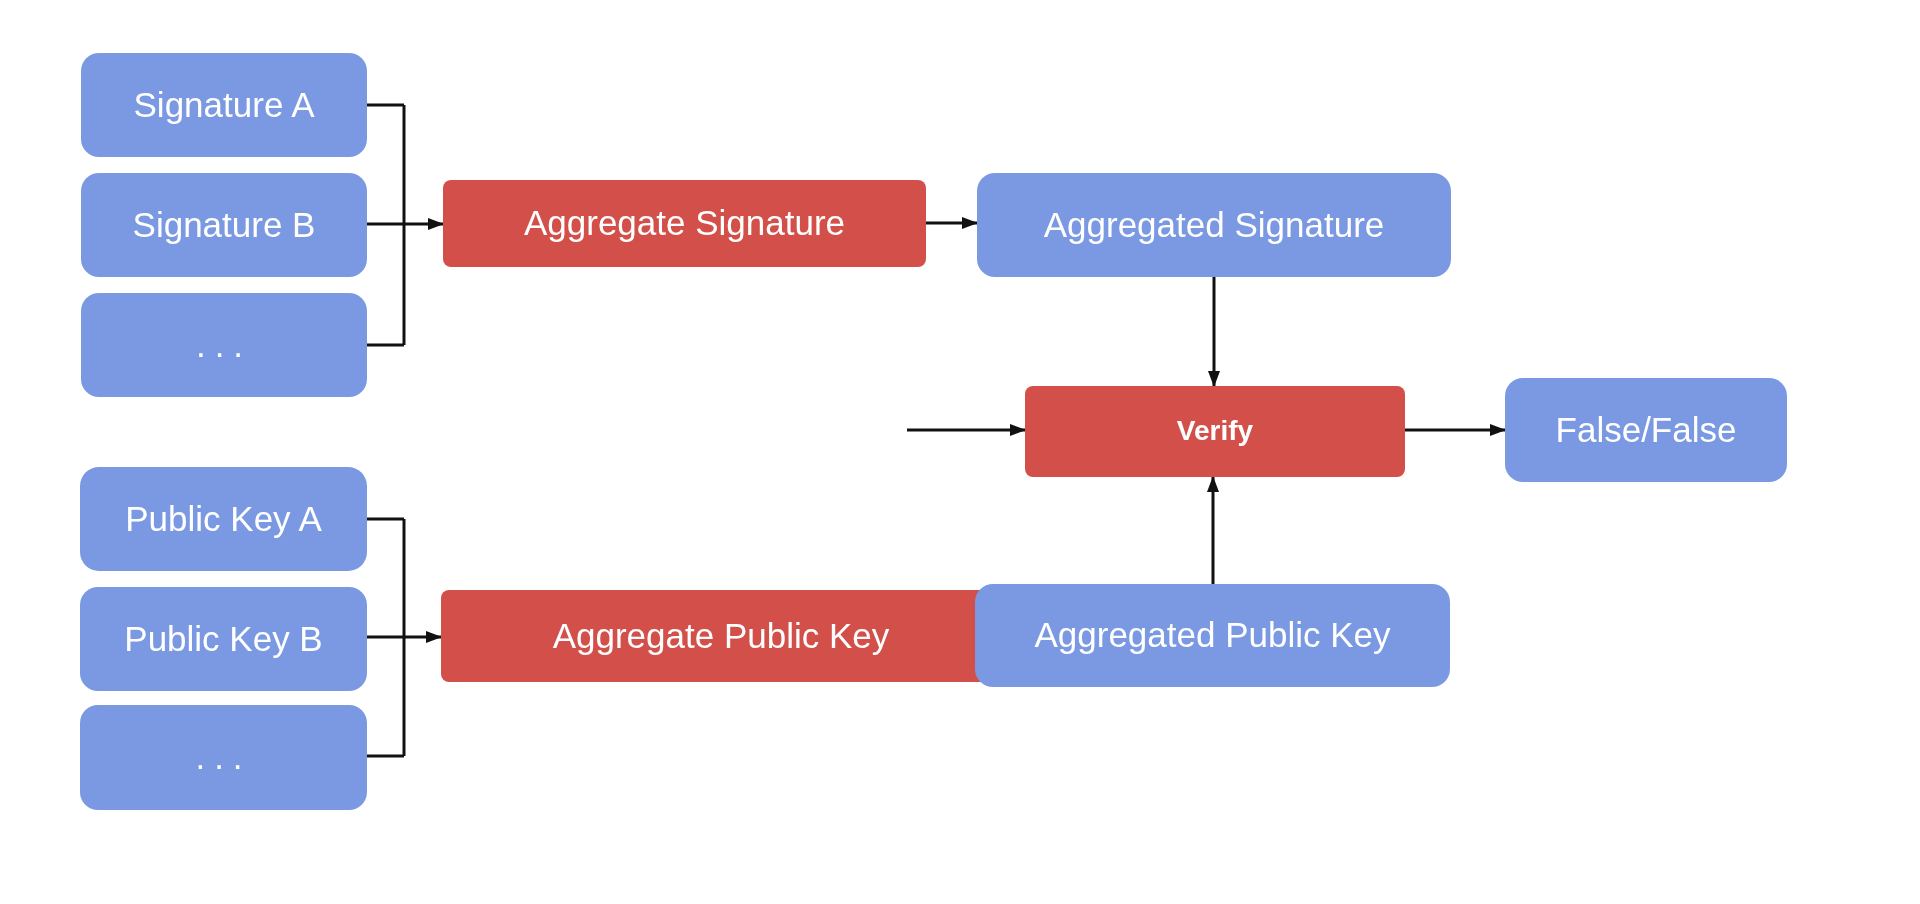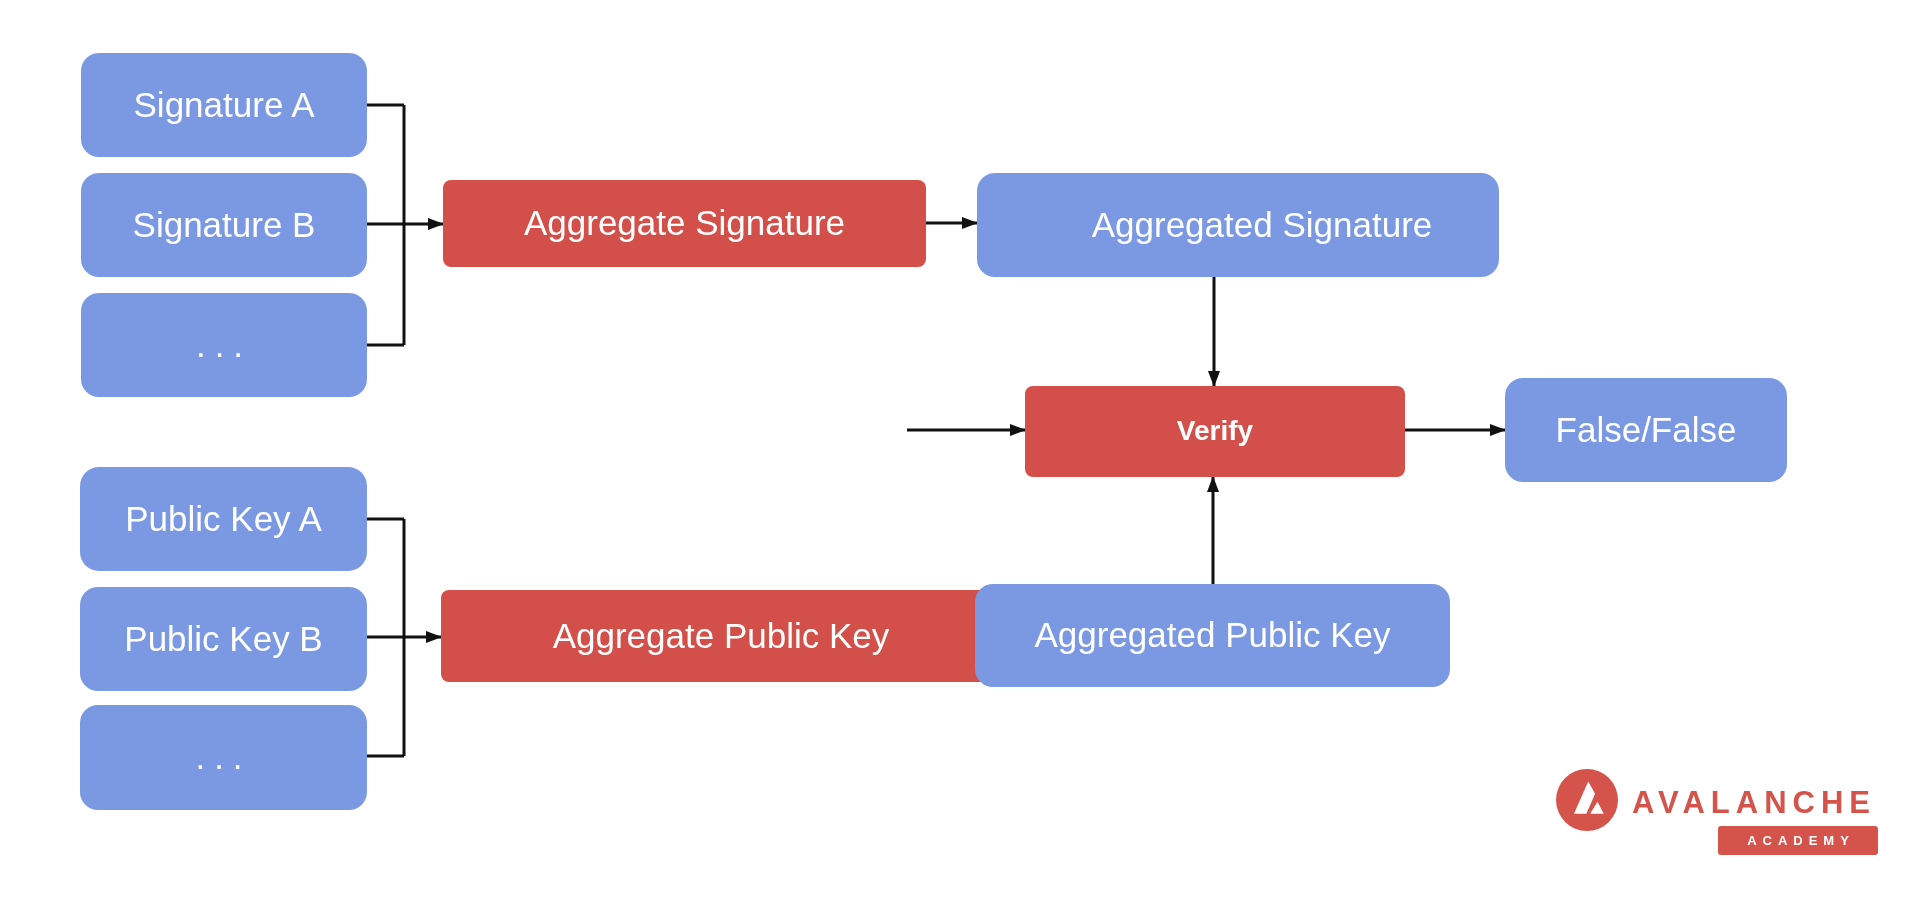--- a/index.html
+++ b/index.html
@@ -24,21 +24,21 @@
   .blue{background:#7a99e2;}
   .red{background:#d3504a;border-radius:8px;}
   .bold{font-weight:700;font-size:28px;}
   .dots{letter-spacing:9px;font-size:35px;}
 
   
   .n-sig-a      {left:81px;  top:53px;  width:286px; height:104px;}
   .n-sig-b      {left:81px;  top:173px; width:286px; height:104px;}
   .n-dots-1     {left:81px;  top:293px; width:286px; height:104px;}
   .n-agg-sig    {left:443px; top:180px; width:483px; height:87px;}
-  .n-aggd-sig   {left:977px; top:173px; width:474px; height:104px;padding-left:48px;}
+  .n-aggd-sig   {left:977px; top:173px; width:474px; height:104px;}
   .n-message    {left:620px; top:380px; width:287px; height:100px;}
   .n-verify     {left:1025px;top:386px; width:380px; height:91px;}
   .n-true-false {left:1505px;top:378px; width:282px; height:104px;}
   .n-pk-a       {left:80px;  top:467px; width:287px; height:104px;border-radius:19px;}
   .n-pk-b       {left:80px;  top:587px; width:287px; height:104px;}
   .n-dots-2     {left:80px;  top:705px; width:287px; height:105px;}
   .n-agg-pk     {left:441px; top:590px; width:560px; height:92px;}
   .n-aggd-pk    {left:975px; top:584px; width:475px; height:103px;}
 
   
@@ -129,23 +129,14 @@
     <span>...</span>
   </div>
 
   <div class="node red n-agg-pk">
     <span>Aggregate Public Key</span>
   </div>
   <div class="node blue n-aggd-pk">
     <span>Aggregated Public Key</span>
   </div>
 
-  <div class="logo">
-    <svg class="logo-mark" viewBox="0 0 100 100" xmlns="http://www.w3.org/2000/svg">
-      <circle cx="50" cy="50" r="50" fill="#d4544c"></circle>
-      <path d="M52 20 L29 72 L49 72 L63 40 Z" fill="#ffffff"></path>
-      <path d="M67 53 L77 72 L55 72 Z" fill="#ffffff"></path>
-    </svg>
-    <div class="logo-word">AVALANCHE</div>
-    <div class="logo-badge">ACADEMY</div>
-  </div>
 
 </div>
 
 </body></html>

